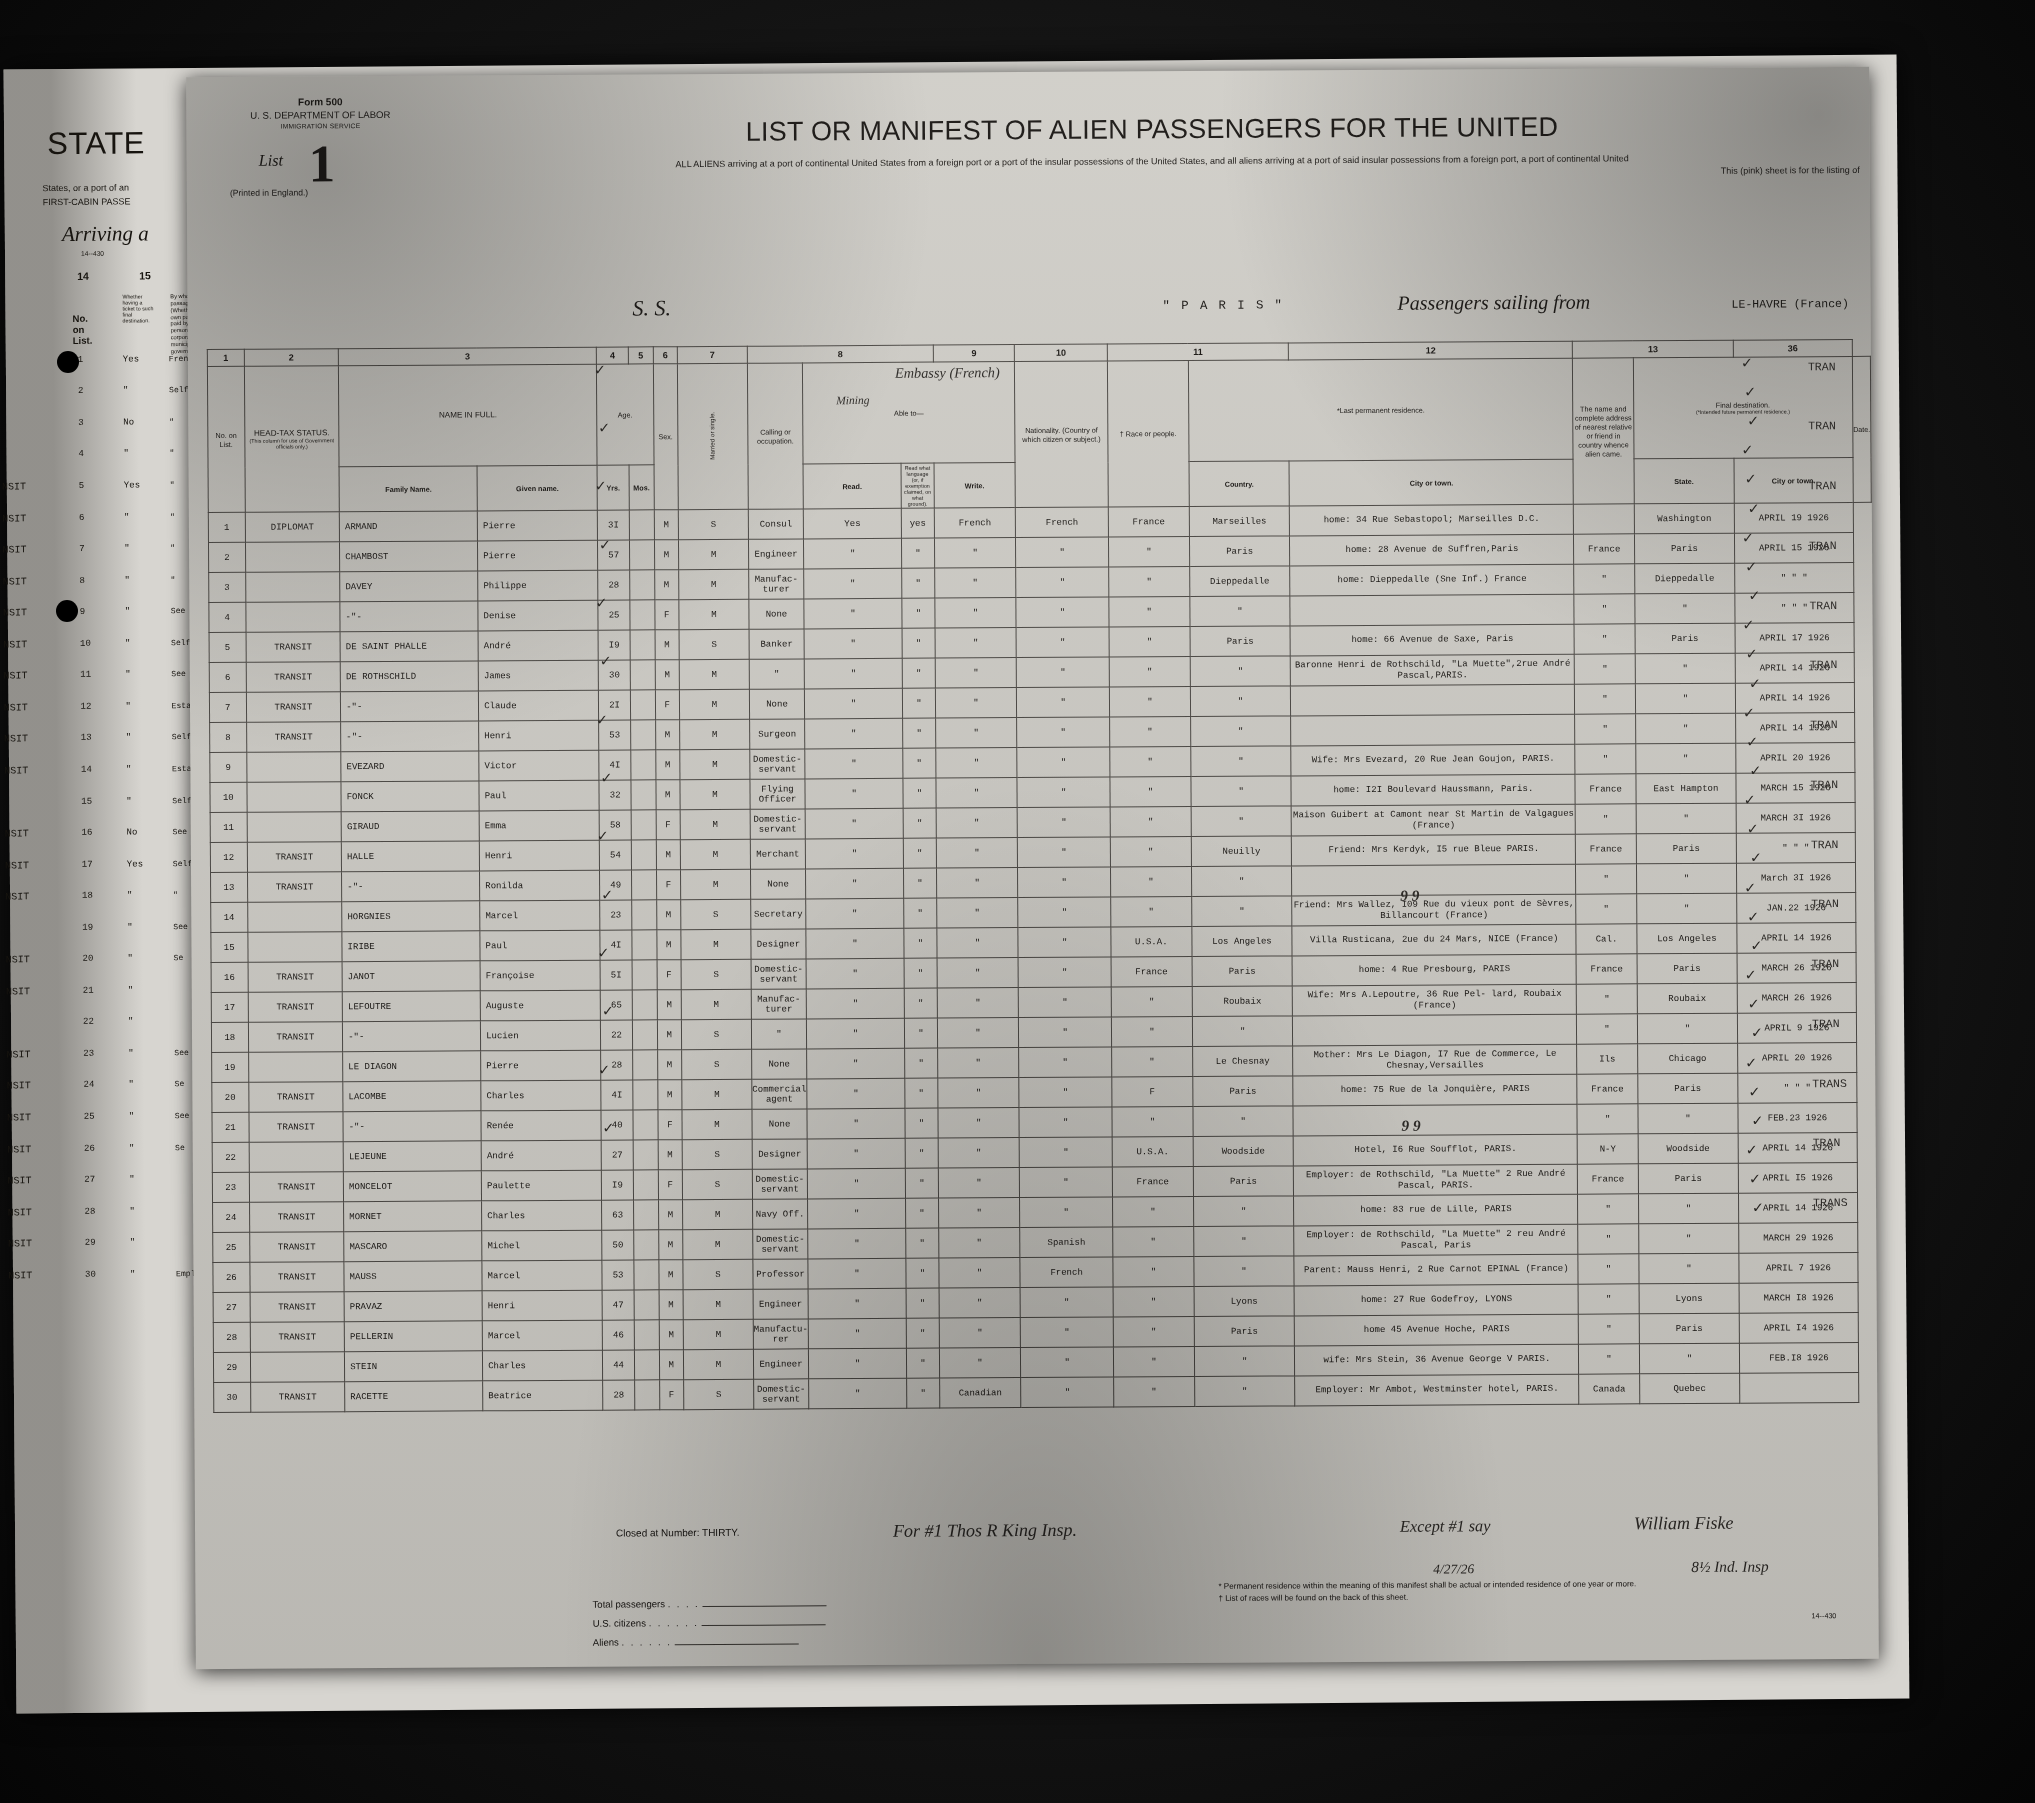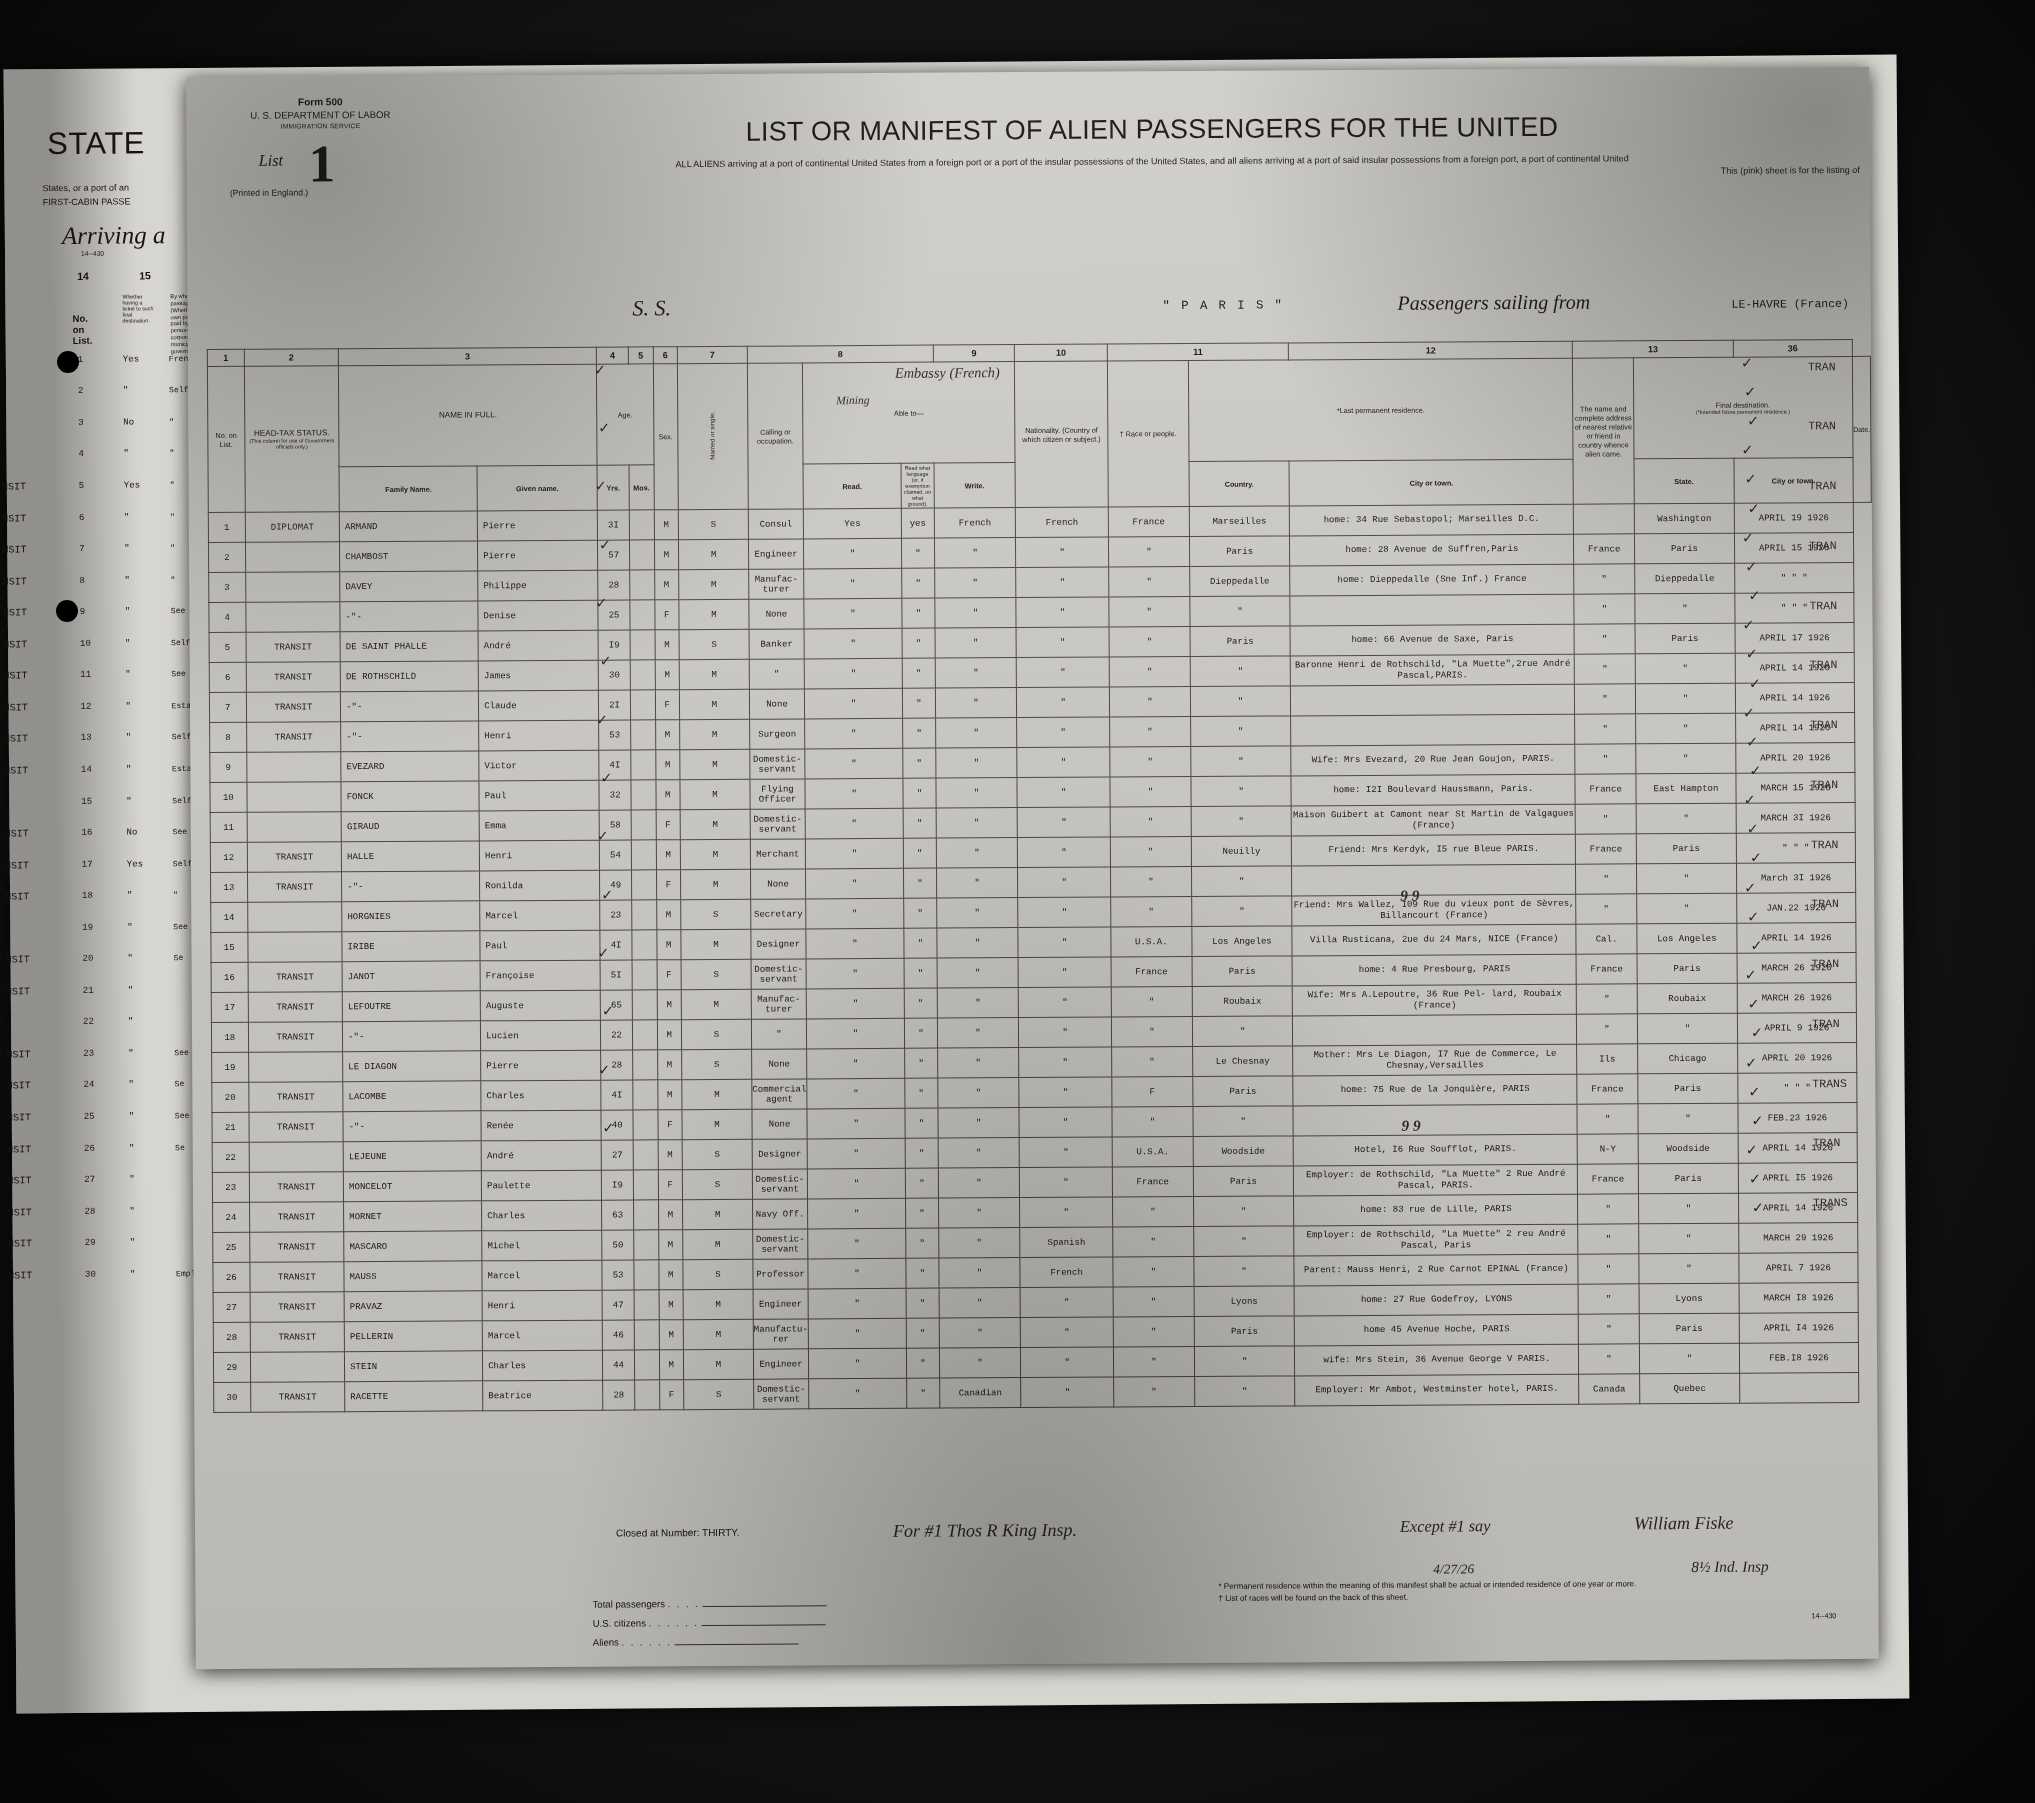--- a/index.html
+++ b/index.html
@@ -82,21 +82,21 @@
   .closed{position:absolute;left:421px;top:1453px;font-size:10px;}
   .totals{position:absolute;left:397px;top:1520px;font-size:9.6px;line-height:2.0;}
   .totals .dots{letter-spacing:1.9px;}
   .foot-note{position:absolute;left:1023px;top:1510px;font-size:8.1px;line-height:1.5;}
   .foot-code{position:absolute;left:1616px;top:1544px;font-size:7.2px;}
 
   
   .under-txt{position:absolute;color:#17140f;font-family:"Liberation Sans",sans-serif;}
   .u-state{left:43px;top:57px;font-size:31px;letter-spacing:0.5px;}
   .u-l1{left:38px;top:112px;font-size:9px;line-height:1.6;}
-  .u-arriv{left:57px;top:153px;font-size:25px;font-family:"Liberation Serif",serif;font-style:italic;}
+  .u-arriv{left:57px;top:153px;font-size:21px;font-family:"Liberation Serif",serif;font-style:italic;}
   .u-code{left:76px;top:181px;font-size:6.7px;}
 
   
   .blob{position:absolute;background:#000;border-radius:50%;}
 
   
 </style>
 </head>
 <body>
 

